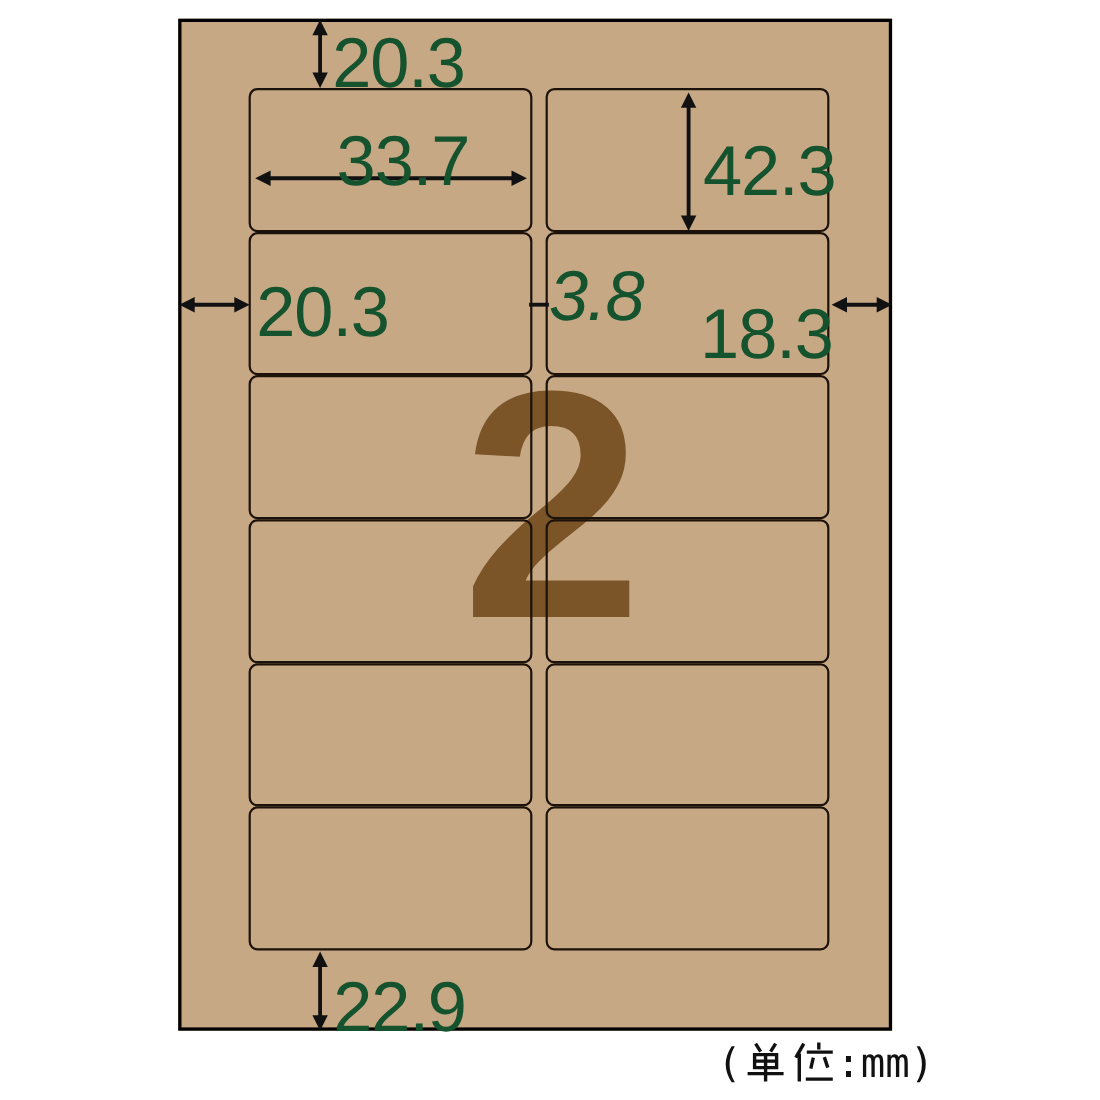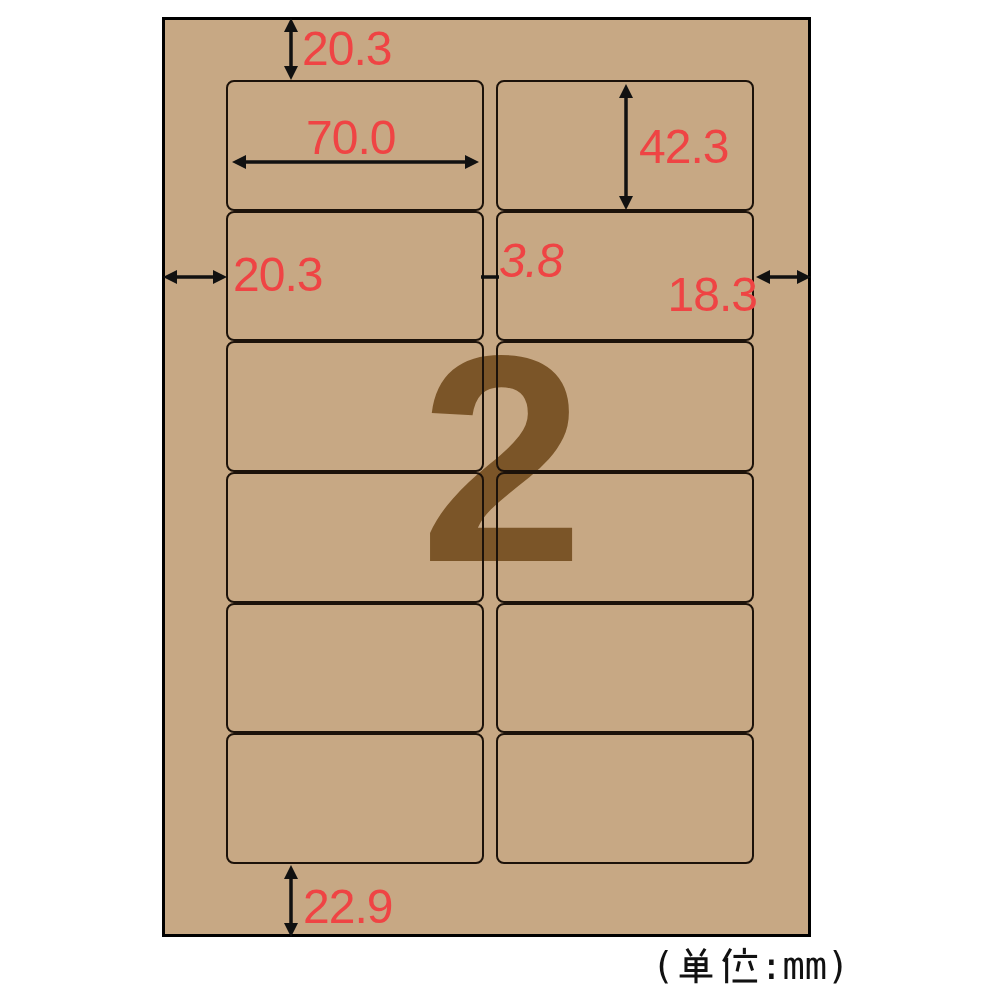--- a/index.html
+++ b/index.html
@@ -36,22 +36,22 @@
     z-index:3;
   }
   .overlay{
     position:absolute;left:0;top:0;z-index:4;
     pointer-events:none;
   }
   .overlay line{stroke:#111111;stroke-width:3.5;}
   .overlay polygon{fill:#111111;}
   .dim{
     position:absolute;
-    font-size:48px;line-height:1;letter-spacing:-1px;
-    color:#ef4444;
+    font-size:64px;line-height:1;letter-spacing:-1px;
+    color:#14532d;
     z-index:5;
     white-space:nowrap;
   }
   .dim.right-align{text-align:right;margin-top:20px;}
   .unit-note{
     position:absolute;
     left:652px;top:941px;height:50px;
     display:flex;align-items:center;gap:2px;
     font-family:"DejaVu Sans Mono", monospace;
     font-size:37px;color:#111111;
@@ -114,21 +114,21 @@
       <polygon points="811,277 797,270 797,284"></polygon>
     </g>
     <g>
       <line x1="291" y1="877" x2="291" y2="925"></line>
       <polygon points="291,865 284,879 298,879"></polygon>
       <polygon points="291,937 284,923 298,923"></polygon>
     </g>
   </svg>
 
   <div class="dim" style="left:302px;top:25px;">20.3</div>
-  <div class="dim" style="left:306px;top:114px;">70.0</div>
+  <div class="dim" style="left:306px;top:114px;">33.7</div>
   <div class="dim" style="left:639px;top:123px;text-align:center;">42.3</div>
   <div class="dim" style="left:233px;top:251px;">20.3</div>
   <div class="dim" style="left:499px;top:237px;font-style:italic;">3.8</div>
   <div class="dim right-align" style="left:617px;top:251px;width:140px;">18.3</div>
   <div class="dim" style="left:303px;top:883px;">22.9</div>
 
   <div class="unit-note">
     <span>(</span>
     <svg class="kanji" width="40" height="42" viewBox="0 0 44 44" role="img" aria-label="単位">
       <path d="M12 3 L17 11"></path>

